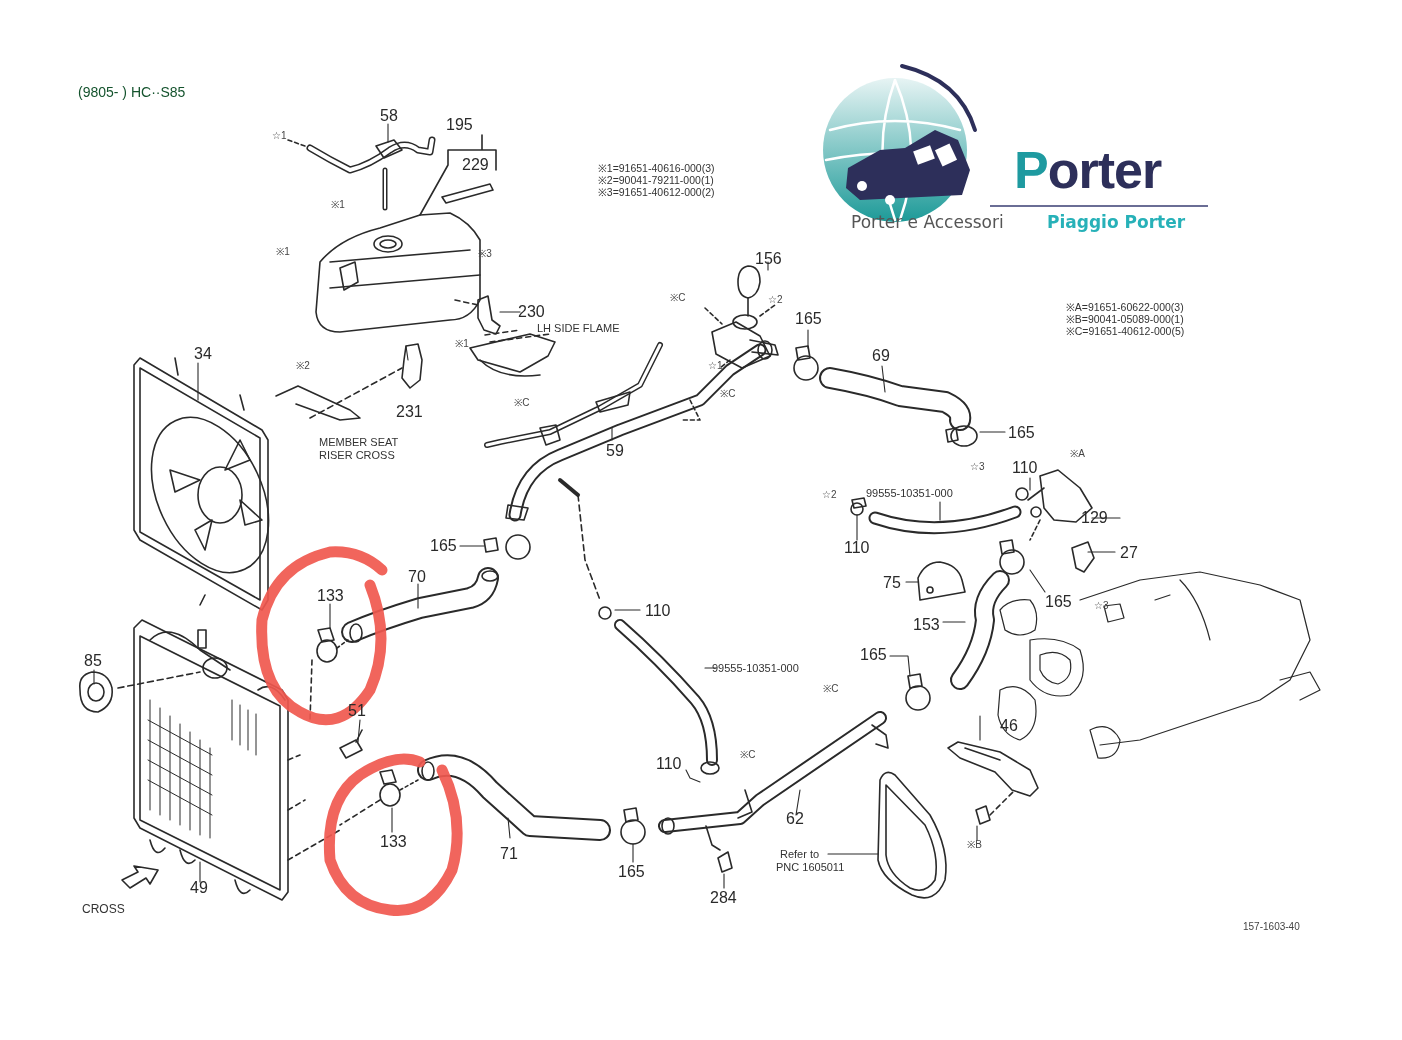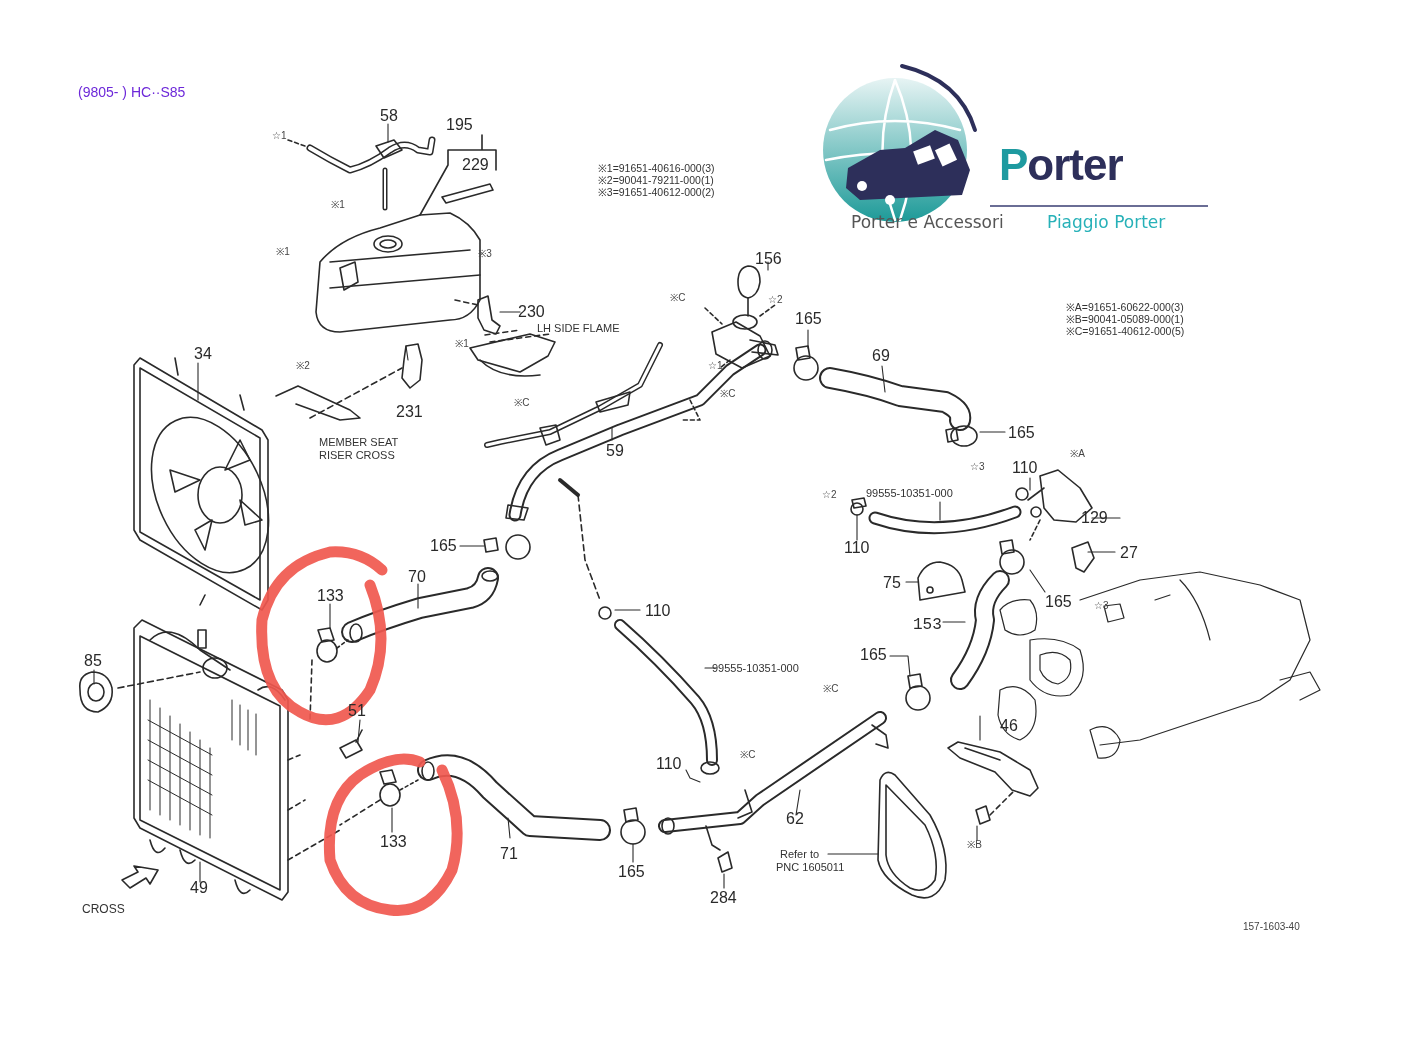--- a/index.html
+++ b/index.html
@@ -3,28 +3,28 @@
 <meta charset="utf-8">
 <style>
   html, body { margin:0; padding:0; background:#ffffff; }
   body { width:1402px; height:1040px; position:relative; overflow:hidden; font-family:"Liberation Sans", sans-serif; color:#222; }
   .stage { position:absolute; left:0; top:0; width:1402px; height:1040px; }
   svg.drawing { position:absolute; left:0; top:0; }
   .lbl { position:absolute; font-family:"Liberation Sans", sans-serif; color:#2a2a2a; white-space:nowrap; line-height:1; }
   .num { font-size:16px; }
   .small { font-size:11px; color:#333; }
   .note { font-size:10.5px; color:#333; line-height:12px; }
-  .hdr { font-size:14px; color:#6d28d9; }
+  .hdr { font-size:14px; color:#14532d; }
   .mark { font-size:10px; color:#444; }
   .logo { position:absolute; left:815px; top:62px; width:400px; height:180px; }
   .logo-mondo { position:absolute; left:130px; top:10px; font-size:66px; font-weight:bold; color:#2d2f5a; letter-spacing:-2px; font-family:"Liberation Sans", sans-serif; }
-  .logo-porter { position:absolute; left:184px; top:78px; font-size:44px; font-weight:bold; color:#2d2f5a; letter-spacing:-1px; font-family:"Liberation Sans", sans-serif; }
+  .logo-porter { position:absolute; left:199px; top:78px; font-size:52px; font-weight:bold; color:#2d2f5a; letter-spacing:-1px; font-family:"Liberation Sans", sans-serif; }
   .logo-p { color:#1e9aa0; }
   .logo-sub1 { position:absolute; left:36px; top:150px; font-size:17px; color:#555; font-family:"DejaVu Sans", sans-serif; }
-  .logo-sub2 { position:absolute; left:232px; top:150px; font-size:17px; color:#27b1b8; font-family:"DejaVu Sans", sans-serif; }
+  .logo-sub2 { position:absolute; left:232px; top:150px; font-size:17px; color:#27b1b8; font-family:"DejaVu Sans", sans-serif;font-weight:bold; }
   .logo-rule { position:absolute; left:175px; top:143px; width:218px; height:2px; background:#6a6d95; }
   .site { position:absolute; left:473px; top:918px; font-size:62px; font-weight:bold; color:#c4271b; letter-spacing:-1px; font-family:"Liberation Sans", sans-serif; border-bottom:3px solid #c4271b; line-height:64px; padding-bottom:2px; }
 </style>
 </head>
 <body>
 
 <div class="stage">
 
   <svg class="drawing" width="1402" height="1040" viewBox="0 0 1402 1040" fill="none" stroke="#2a2a2a" stroke-width="1.6" stroke-linecap="round" stroke-linejoin="round">
 
@@ -339,21 +339,21 @@
   <span class="lbl num" style="left:500px;top:846px;">71</span>
   <span class="lbl num" style="left:618px;top:864px;">165</span>
   <span class="lbl num" style="left:645px;top:603px;">110</span>
   <span class="lbl num" style="left:656px;top:756px;">110</span>
   <span class="lbl num" style="left:844px;top:540px;">110</span>
   <span class="lbl num" style="left:1012px;top:460px;">110</span>
   <span class="lbl num" style="left:1081px;top:510px;">129</span>
   <span class="lbl num" style="left:1120px;top:545px;">27</span>
   <span class="lbl num" style="left:883px;top:575px;">75</span>
   <span class="lbl num" style="left:1045px;top:594px;">165</span>
-  <span class="lbl num" style="left:913px;top:617px;font-family:Liberation Mono, monospace;">153</span>
+  <span class="lbl num" style="left:913px;top:617px;">153</span>
   <span class="lbl num" style="left:860px;top:647px;">165</span>
   <span class="lbl num" style="left:786px;top:811px;">62</span>
   <span class="lbl num" style="left:710px;top:890px;">284</span>
   <span class="lbl num" style="left:976px;top:718px;margin-left:24px;">46</span>
 
   <span class="lbl small" style="left:537px;top:323px;">LH SIDE FLAME</span>
   <span class="lbl small" style="left:319px;top:437px;">MEMBER SEAT</span>
   <span class="lbl small" style="left:319px;top:450px;">RISER CROSS</span>
   <span class="lbl small" style="left:866px;top:488px;">99555-10351-000</span>
   <span class="lbl small" style="left:712px;top:663px;">99555-10351-000</span>

